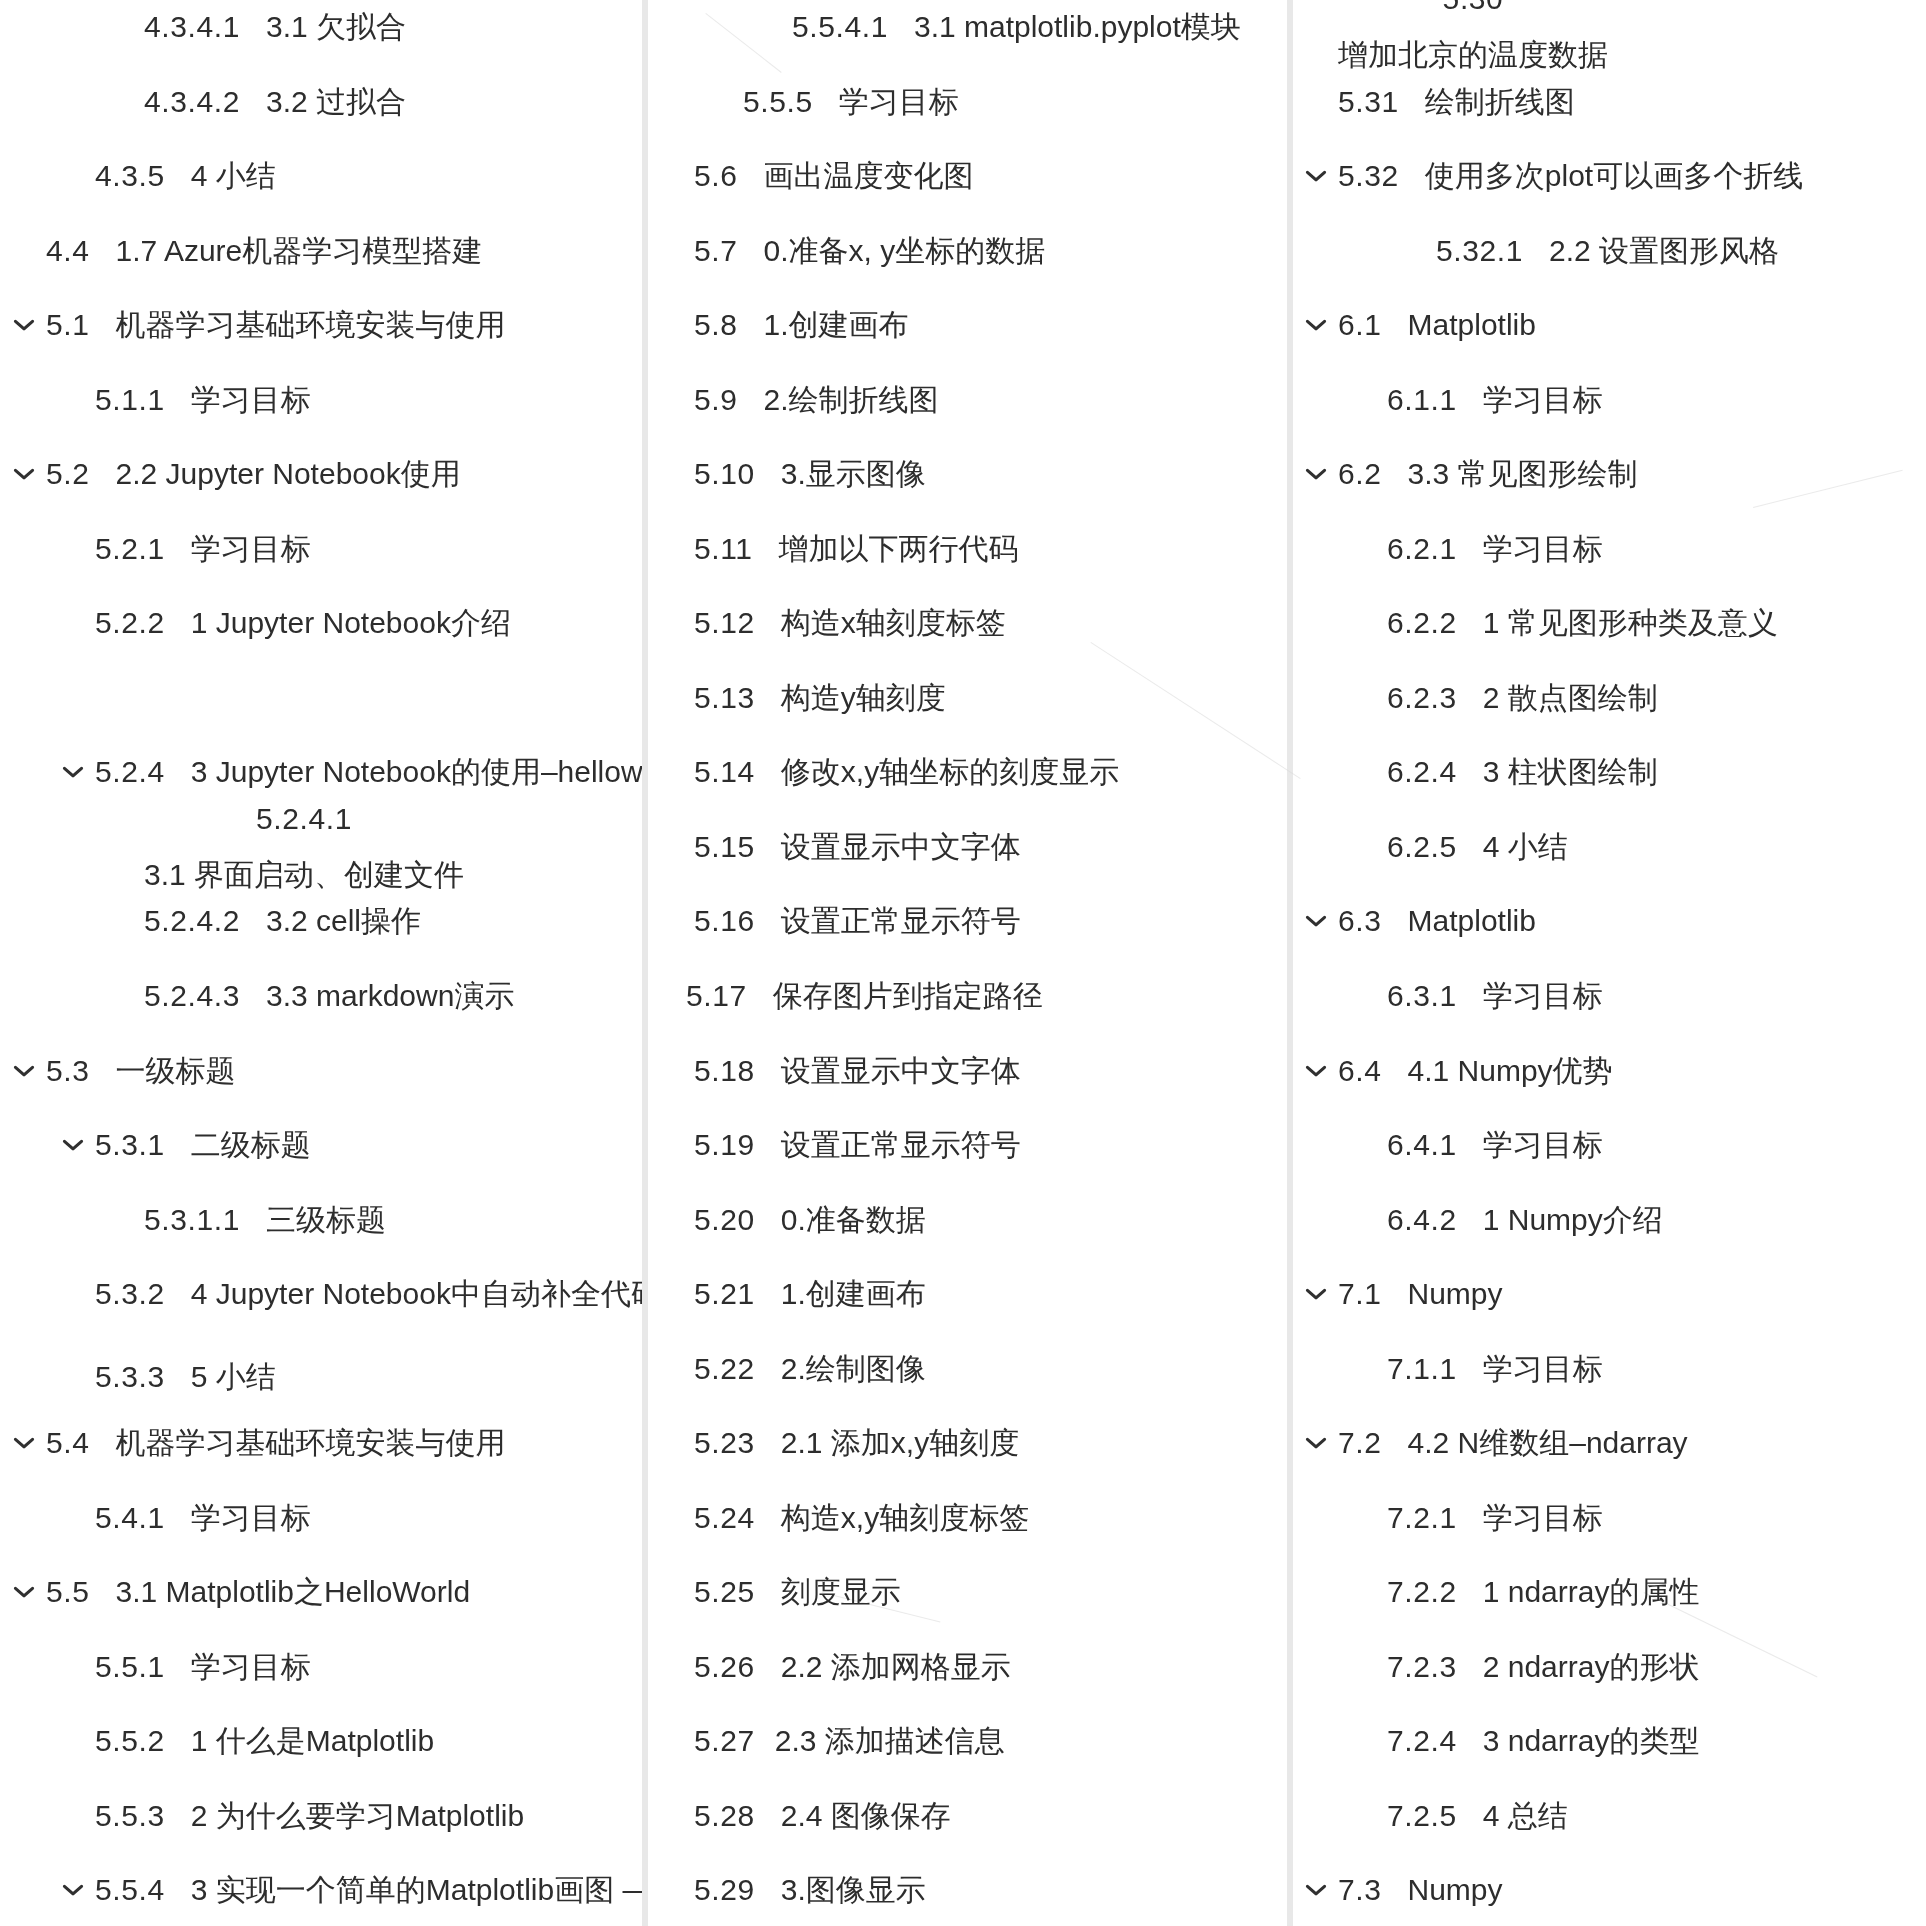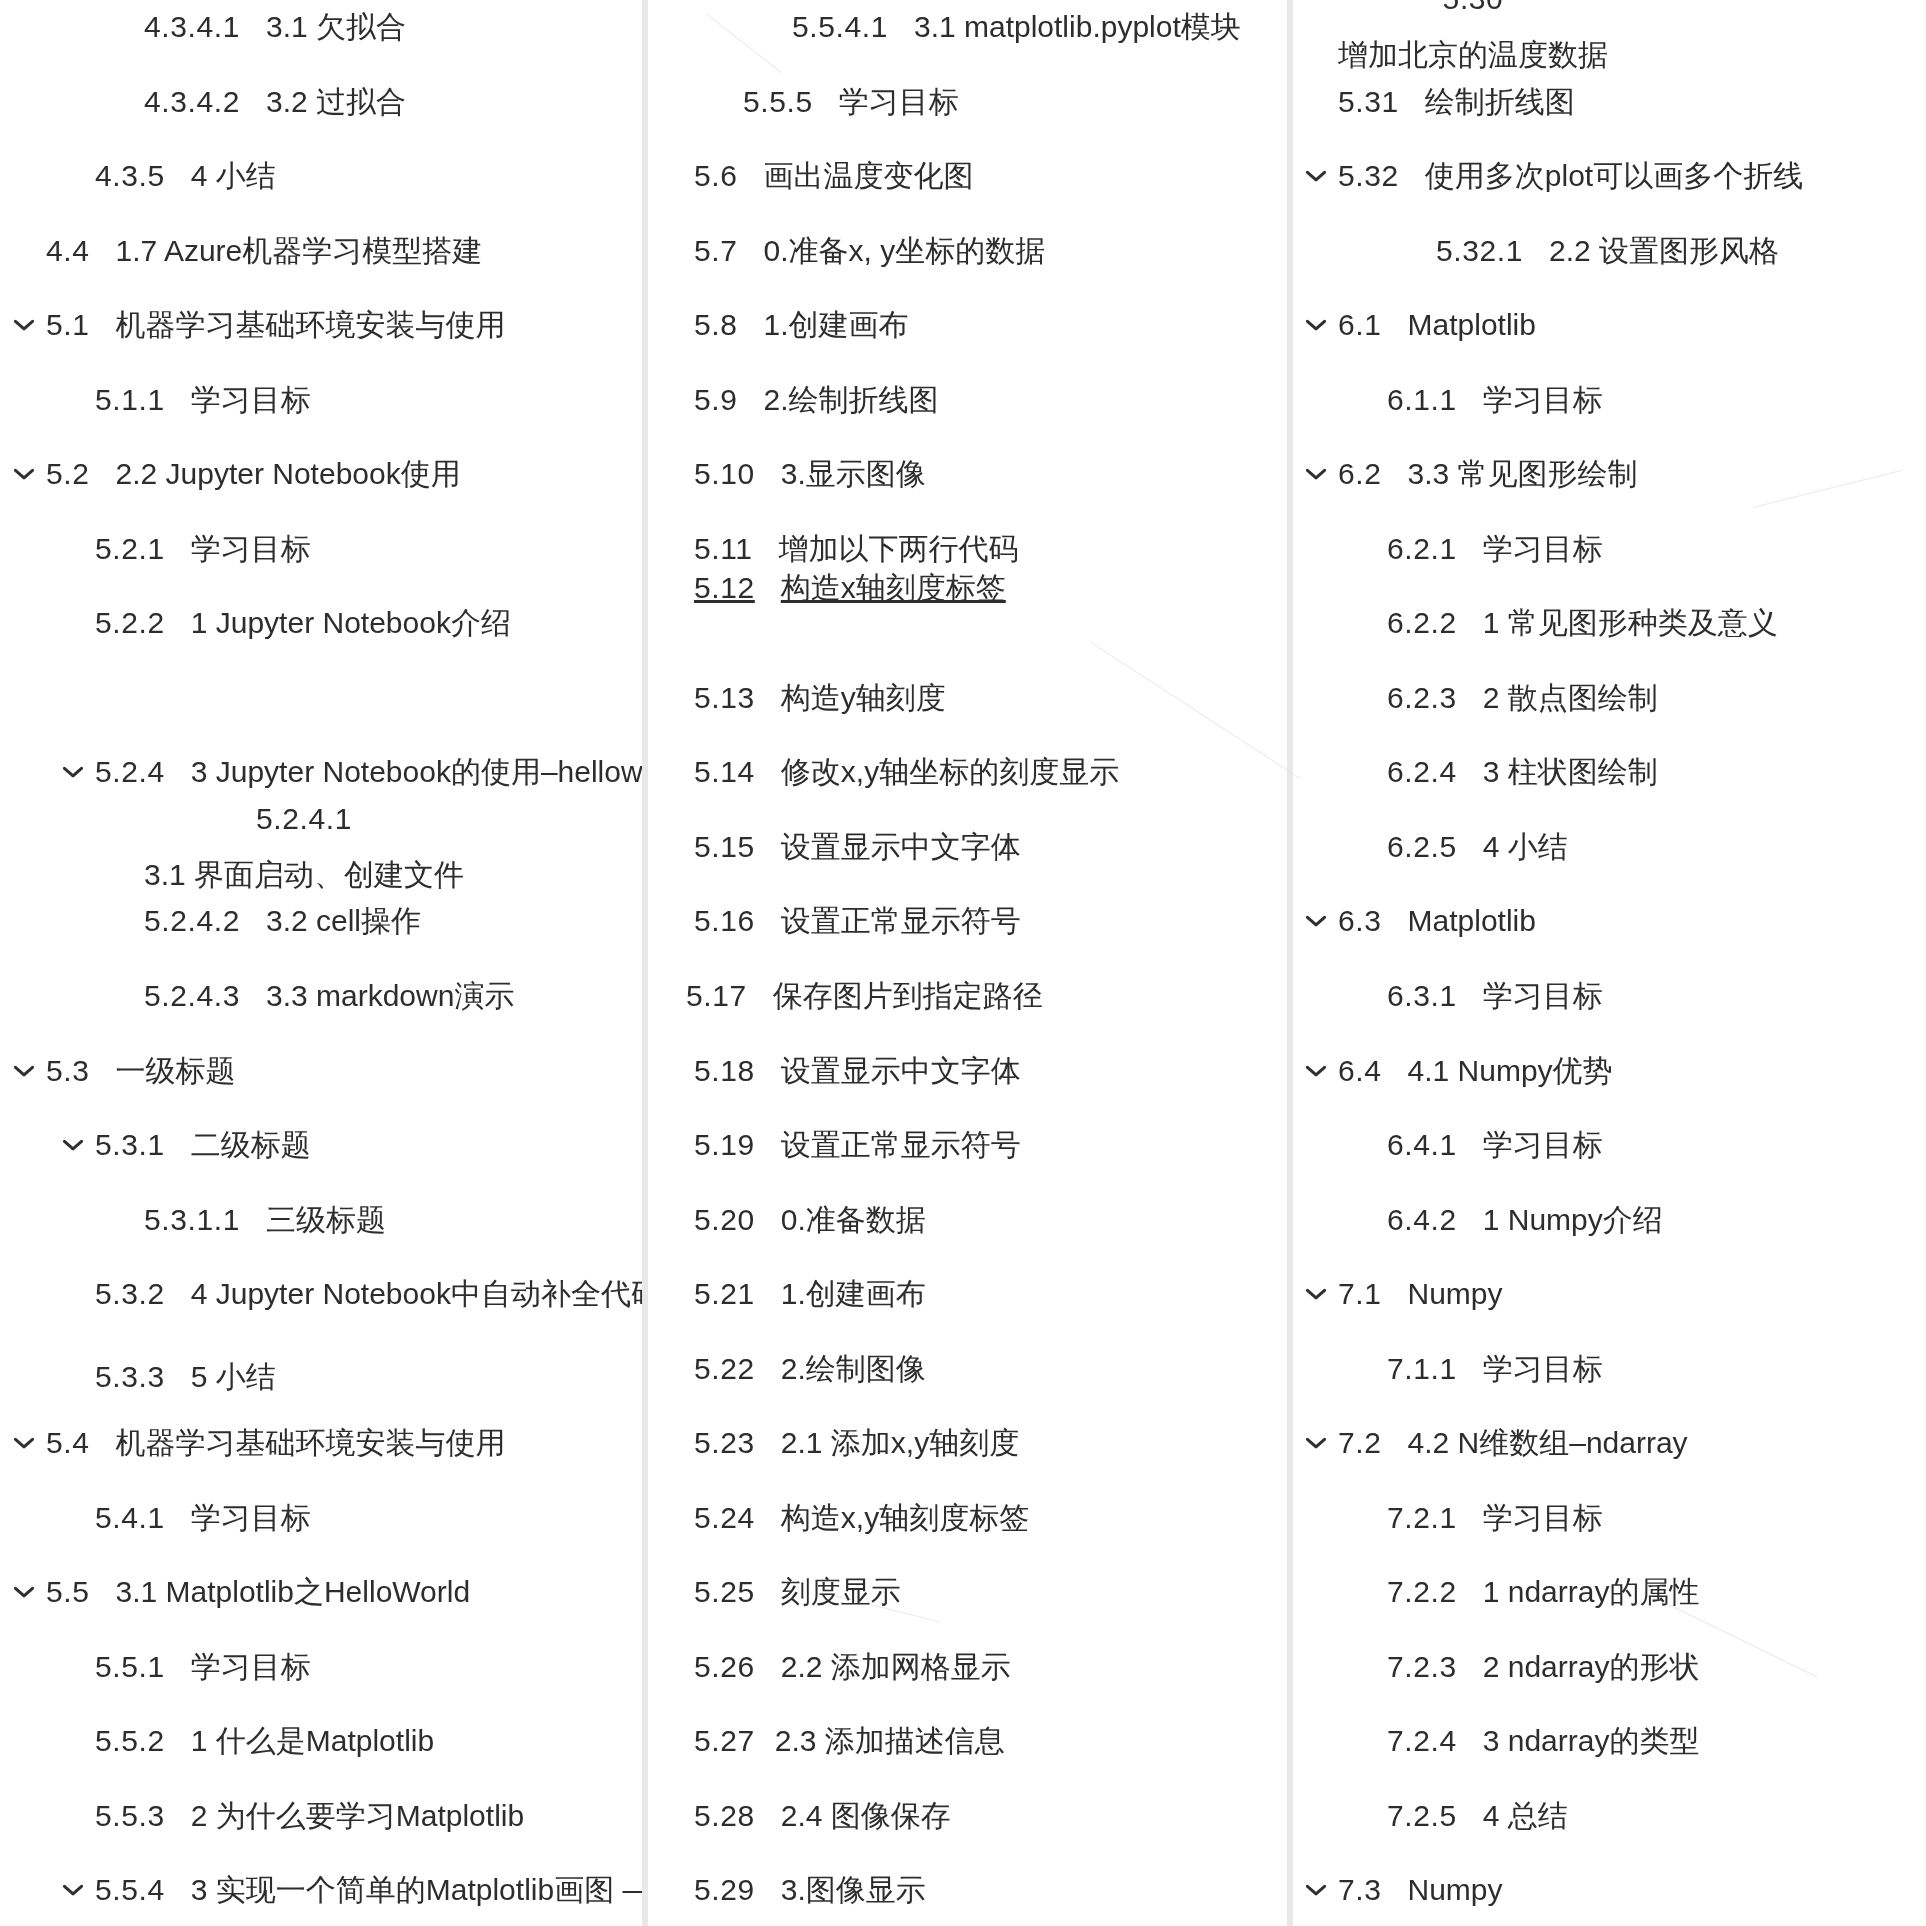--- a/index.html
+++ b/index.html
@@ -208,21 +208,21 @@
         <span class="title">2.绘制折线图</span>
       </div>
       <div class="line" style="left: 46px; top: 474px;">
         <span class="num">5.10</span>
         <span class="title">3.显示图像</span>
       </div>
       <div class="line" style="left: 46px; top: 549px;">
         <span class="num">5.11</span>
         <span class="title">增加以下两行代码</span>
       </div>
-      <div class="line" style="left: 46px; top: 588px; text-decoration: underline;">
+      <div class="line" style="left: 46px; top: 623px;">
         <span class="num">5.12</span>
         <span class="title">构造x轴刻度标签</span>
       </div>
       <div class="line" style="left: 46px; top: 698px;">
         <span class="num">5.13</span>
         <span class="title">构造y轴刻度</span>
       </div>
       <div class="line" style="left: 46px; top: 772px;">
         <span class="num">5.14</span>
         <span class="title">修改x,y轴坐标的刻度显示</span>

